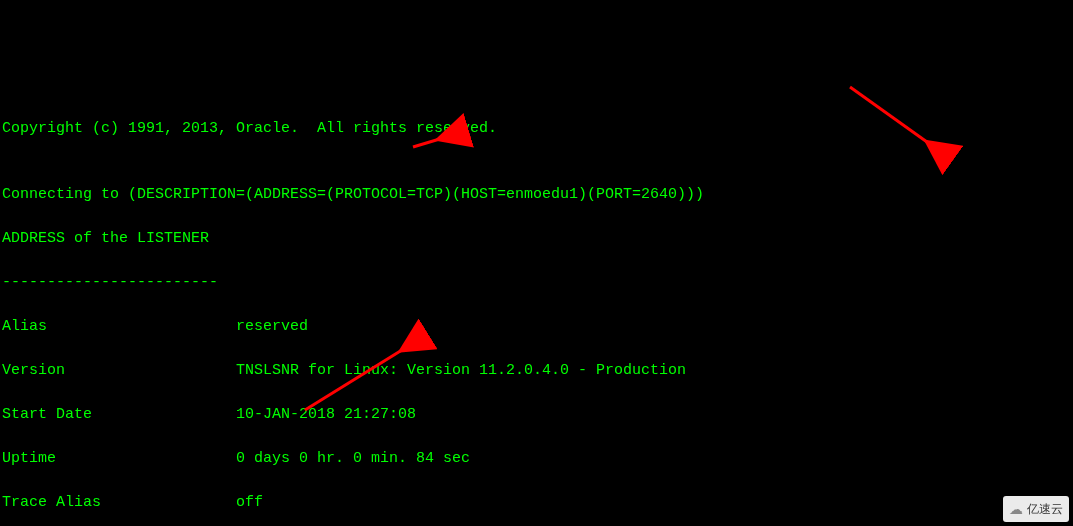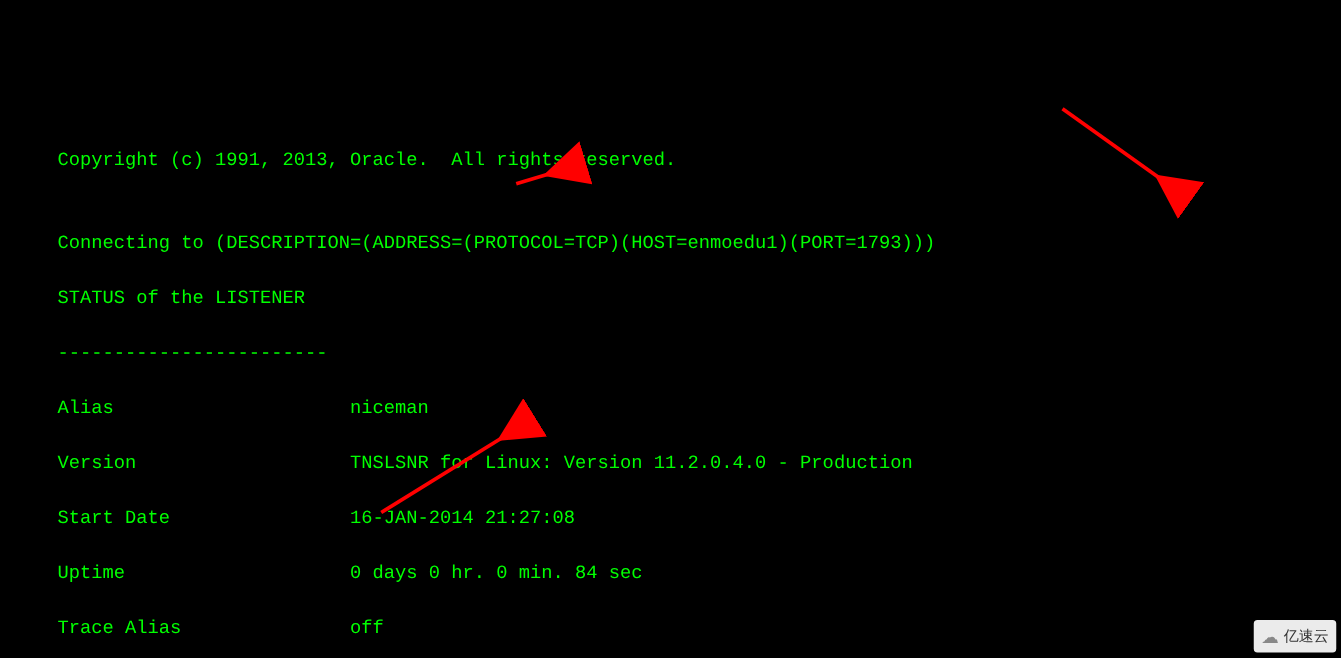--- a/index.html
+++ b/index.html
@@ -15,21 +15,20 @@
       line-height: 22px;
       padding: 8px 2px;
       width: 1073px;
       height: 526px;
       overflow: hidden;
       position: relative;
       white-space: pre;
     }
     .terminal-line {
       white-space: pre;
-      margin-left: 44px;
     }
     .arrow {
       position: absolute;
       pointer-events: none;
     }
     .arrow svg {
       overflow: visible;
     }
     .watermark {
       position: absolute;
@@ -51,26 +50,26 @@
     }
   </style>
 </head>
 <body>
 
 
 
 <div>
 <div class="terminal-line">Copyright (c) 1991, 2013, Oracle.  All rights reserved.</div>
 <div class="terminal-line"></div>
-<div class="terminal-line">Connecting to (DESCRIPTION=(ADDRESS=(PROTOCOL=TCP)(HOST=enmoedu1)(PORT=1793)))</div>
-<div class="terminal-line">STATUS of the LISTENER</div>
+<div class="terminal-line">Connecting to (DESCRIPTION=(ADDRESS=(PROTOCOL=TCP)(HOST=enmoedu1)(PORT=2640)))</div>
+<div class="terminal-line">ADDRESS of the LISTENER</div>
 <div class="terminal-line">------------------------</div>
-<div class="terminal-line">Alias                     niceman</div>
+<div class="terminal-line">Alias                     reserved</div>
 <div class="terminal-line">Version                   TNSLSNR for Linux: Version 11.2.0.4.0 - Production</div>
-<div class="terminal-line">Start Date                16-JAN-2014 21:27:08</div>
+<div class="terminal-line">Start Date                10-JAN-2018 21:27:08</div>
 <div class="terminal-line">Uptime                    0 days 0 hr. 0 min. 84 sec</div>
 <div class="terminal-line">Trace Alias               off</div>
 
 
 
 
 
 
 
 

